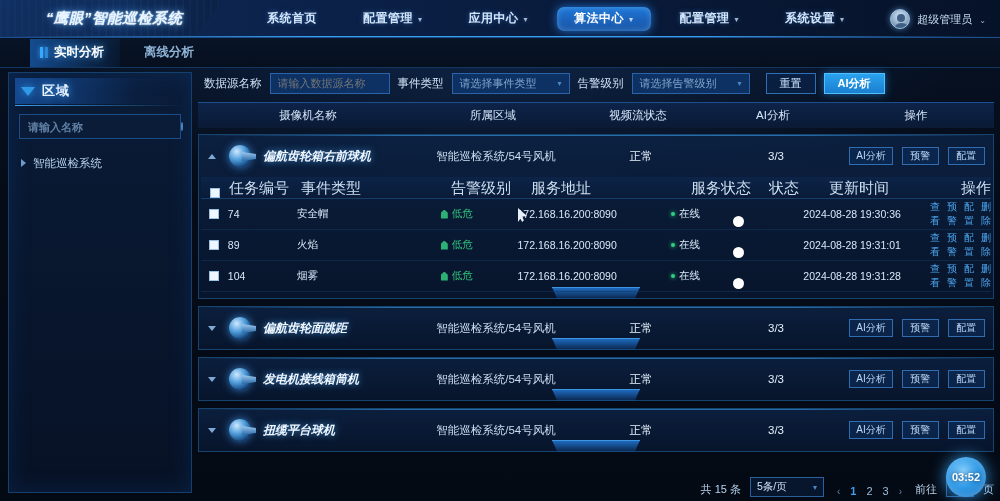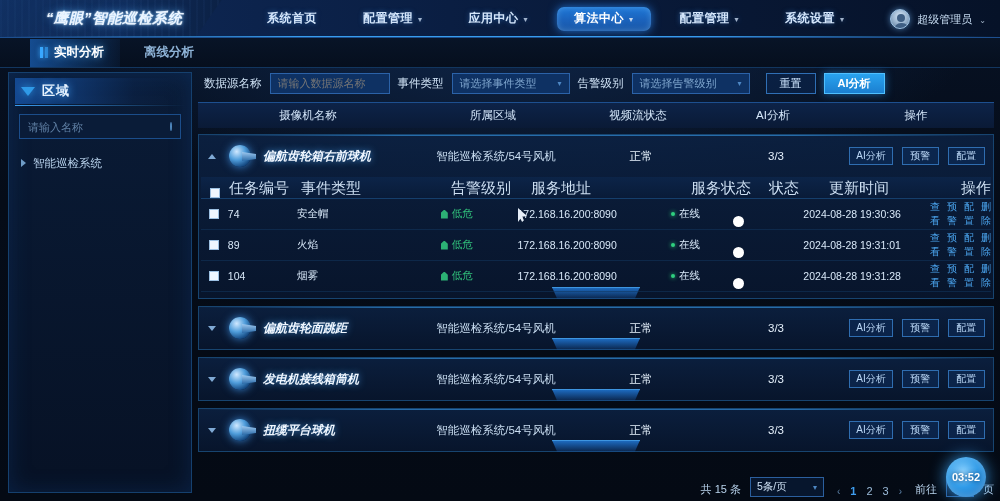--- a/index.html
+++ b/index.html
@@ -125,21 +125,21 @@
     font-size: 13px; font-weight: bold; color: #e8f4ff; letter-spacing: 1px;
     text-shadow: 0 0 8px rgba(70,170,255,.9);
   }
   .side-search {
     position: relative; margin: 10px 10px 0 10px; height: 25px;
     background: #0a1c38; border: 1px solid #1b4madd; border: 1px solid #1b4d8a;
     display: flex; align-items: center; padding: 0 8px;
   }
   .side-search input {
     flex: 1; background: transparent; border: none; outline: none;
-    font-size: 11px; color: #bdd6ee; font-family: inherit;
+    font-size: 11px; color: #bdd6ee; font-family: inherit; font-weight: bold;
   }
   .side-search input::placeholder { color: #5f7fa3; }
   .circ-icon {
     width: 9px; height: 9px; border: 1.4px solid #4e86bd; border-radius: 50%;
   }
   .tree { margin-top: 14px; padding-left: 12px; }
   .tree-item {
     display: flex; align-items: center; gap: 7px;
     font-size: 11.5px; color: #b8d2ec; height: 20px; cursor: pointer;
   }

